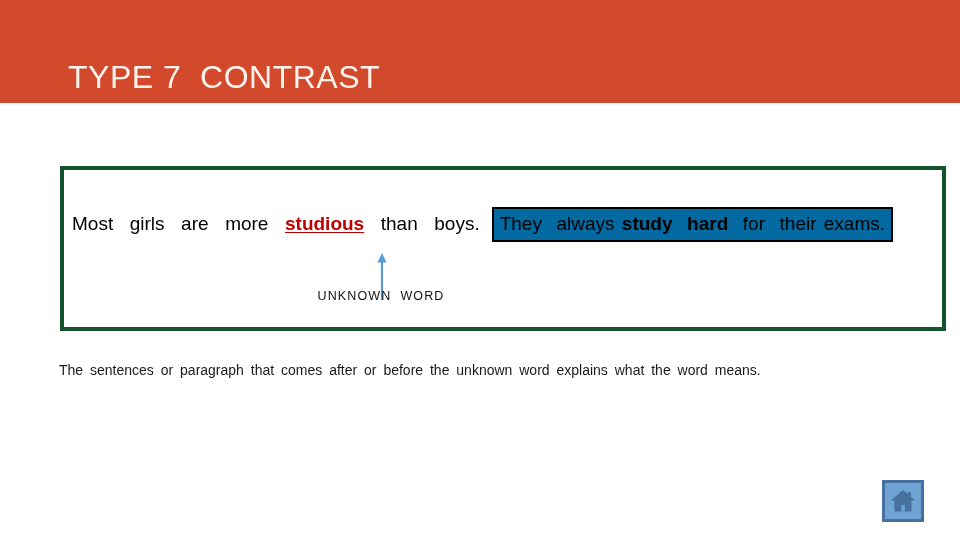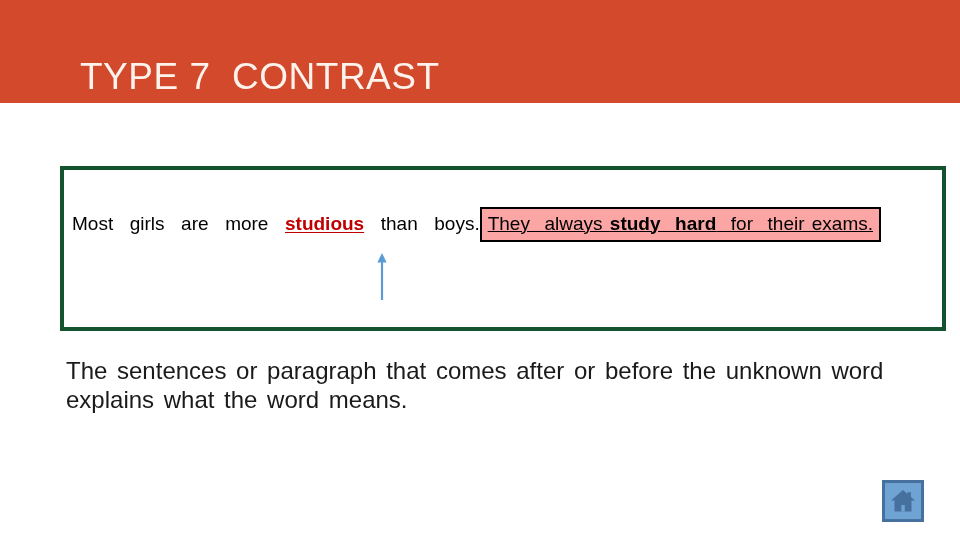--- a/index.html
+++ b/index.html
@@ -19,23 +19,23 @@
   .header-band {
     position: absolute;
     left: 0;
     top: 0;
     width: 960px;
     height: 103px;
     background: #d2492c;
   }
   .slide-title {
     position: absolute;
-    left: 80px;
+    left: 68px;
     top: 58px;
-    font-size: 37px;
+    font-size: 32px;
     line-height: 38px;
     font-weight: 300;
     letter-spacing: 0.5px;
     color: #fdf3ec;
     white-space: pre;
   }
 
   
   .example-box {
     position: absolute;
@@ -66,27 +66,26 @@
     white-space: pre;
     word-spacing: 3px;
   }
   .unknown-word {
     color: #c00000;
     font-weight: bold;
     text-decoration: underline;
     text-underline-offset: 2px;
   }
   .clue-box {
-    margin-left: 0;
+    margin-left: 12px;
     border: 2px solid #000000;
     box-sizing: border-box;
     padding: 4px 6px 5px 6px;
-    background: #fca5a5;
+    background: #0369a1;
     white-space: nowrap;
-    text-decoration: underline;
   }
   .sentence-b {
     font-size: 19px;
     line-height: 22px;
     color: #000000;
     white-space: pre;
     word-spacing: 2px;
   }
   .clue-strong {
     font-weight: bold;
@@ -110,24 +109,24 @@
     text-align: center;
     font-size: 12.5px;
     letter-spacing: 1.1px;
     color: #111111;
     white-space: pre;
   }
 
   
   .explanation {
     position: absolute;
-    left: 66px;
+    left: 59px;
     top: 356px;
     width: 840px;
-    font-size: 24px;
+    font-size: 14px;
     line-height: 29px;
     color: #1a1a1a;
     word-spacing: 3px;
   }
 
   
   .home-button {
     position: absolute;
     left: 882px;
     top: 480px;
@@ -158,20 +157,21 @@
     <span class="clue-box"><span class="sentence-b"><span>They  always </span><span class="clue-strong">study  hard</span><span>  for  their exams.</span></span></span>
   </div>
 
   <div class="arrow-wrap">
     <svg width="14" height="47" viewBox="0 0 14 47" xmlns="http://www.w3.org/2000/svg">
       <line x1="7" y1="47" x2="7" y2="7" stroke="#5b9bd5" stroke-width="2.2"></line>
       <polygon points="7,0 11.6,9.5 2.4,9.5" fill="#5b9bd5"></polygon>
     </svg>
   </div>
 
+  <div class="caption">UNKNOWN  WORD</div>
 </div>
 
 <div class="explanation">The  sentences  or  paragraph  that  comes after  or  before  the  unknown  word  explains  what  the  word  means.</div>
 
 <div class="home-button">
   <span>
     <svg width="26" height="24" viewBox="0 0 26 24" xmlns="http://www.w3.org/2000/svg">
       <polygon points="13,1 25,11.5 1,11.5" fill="#46719e"></polygon>
       <rect x="4.5" y="11" width="17" height="11.5" fill="#46719e"></rect>
       <rect x="17.5" y="3.2" width="3.4" height="5.4" fill="#46719e"></rect>

